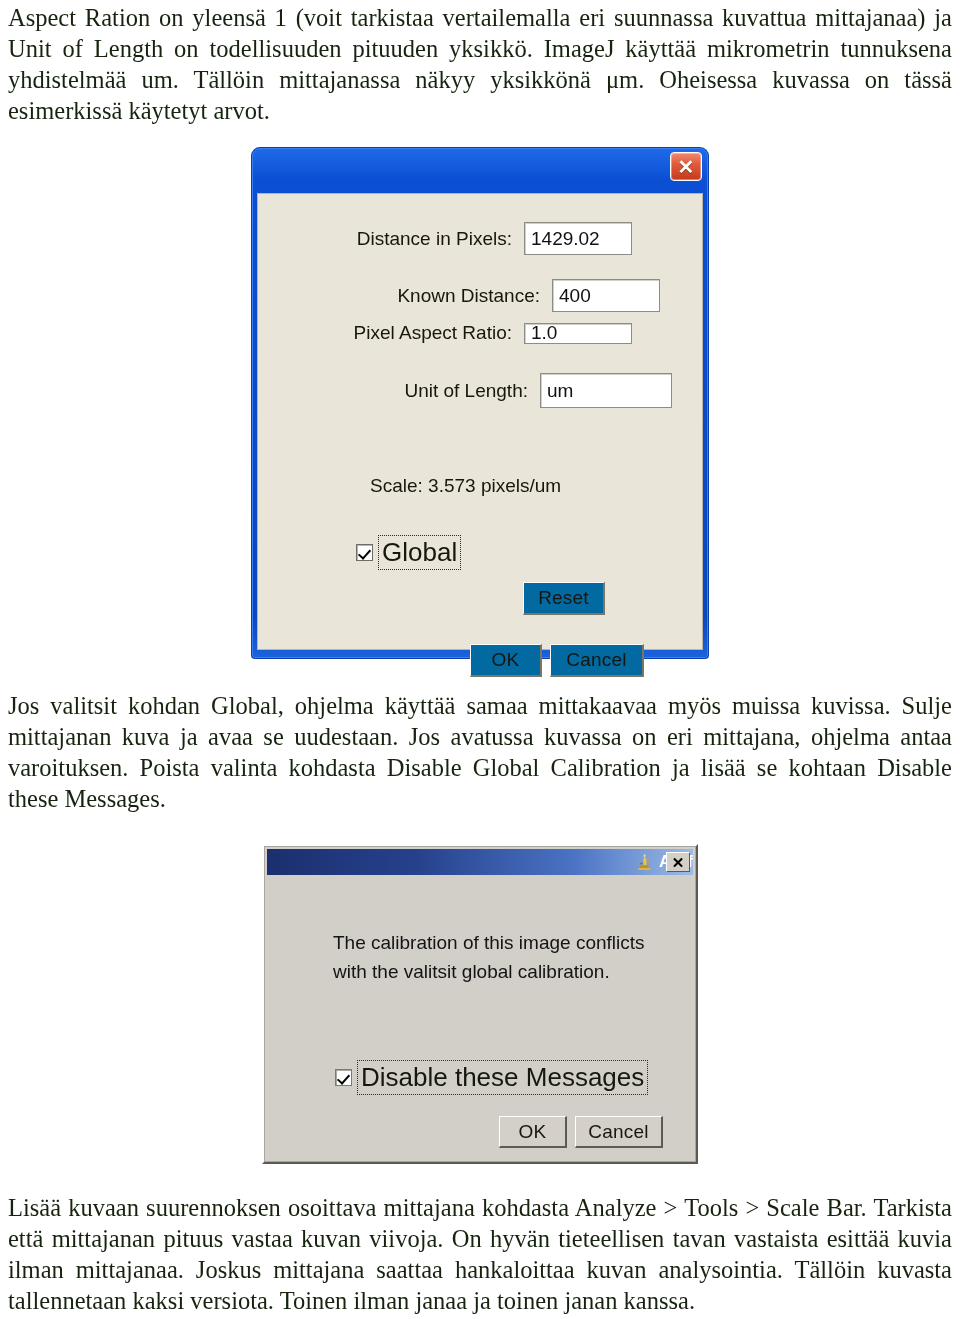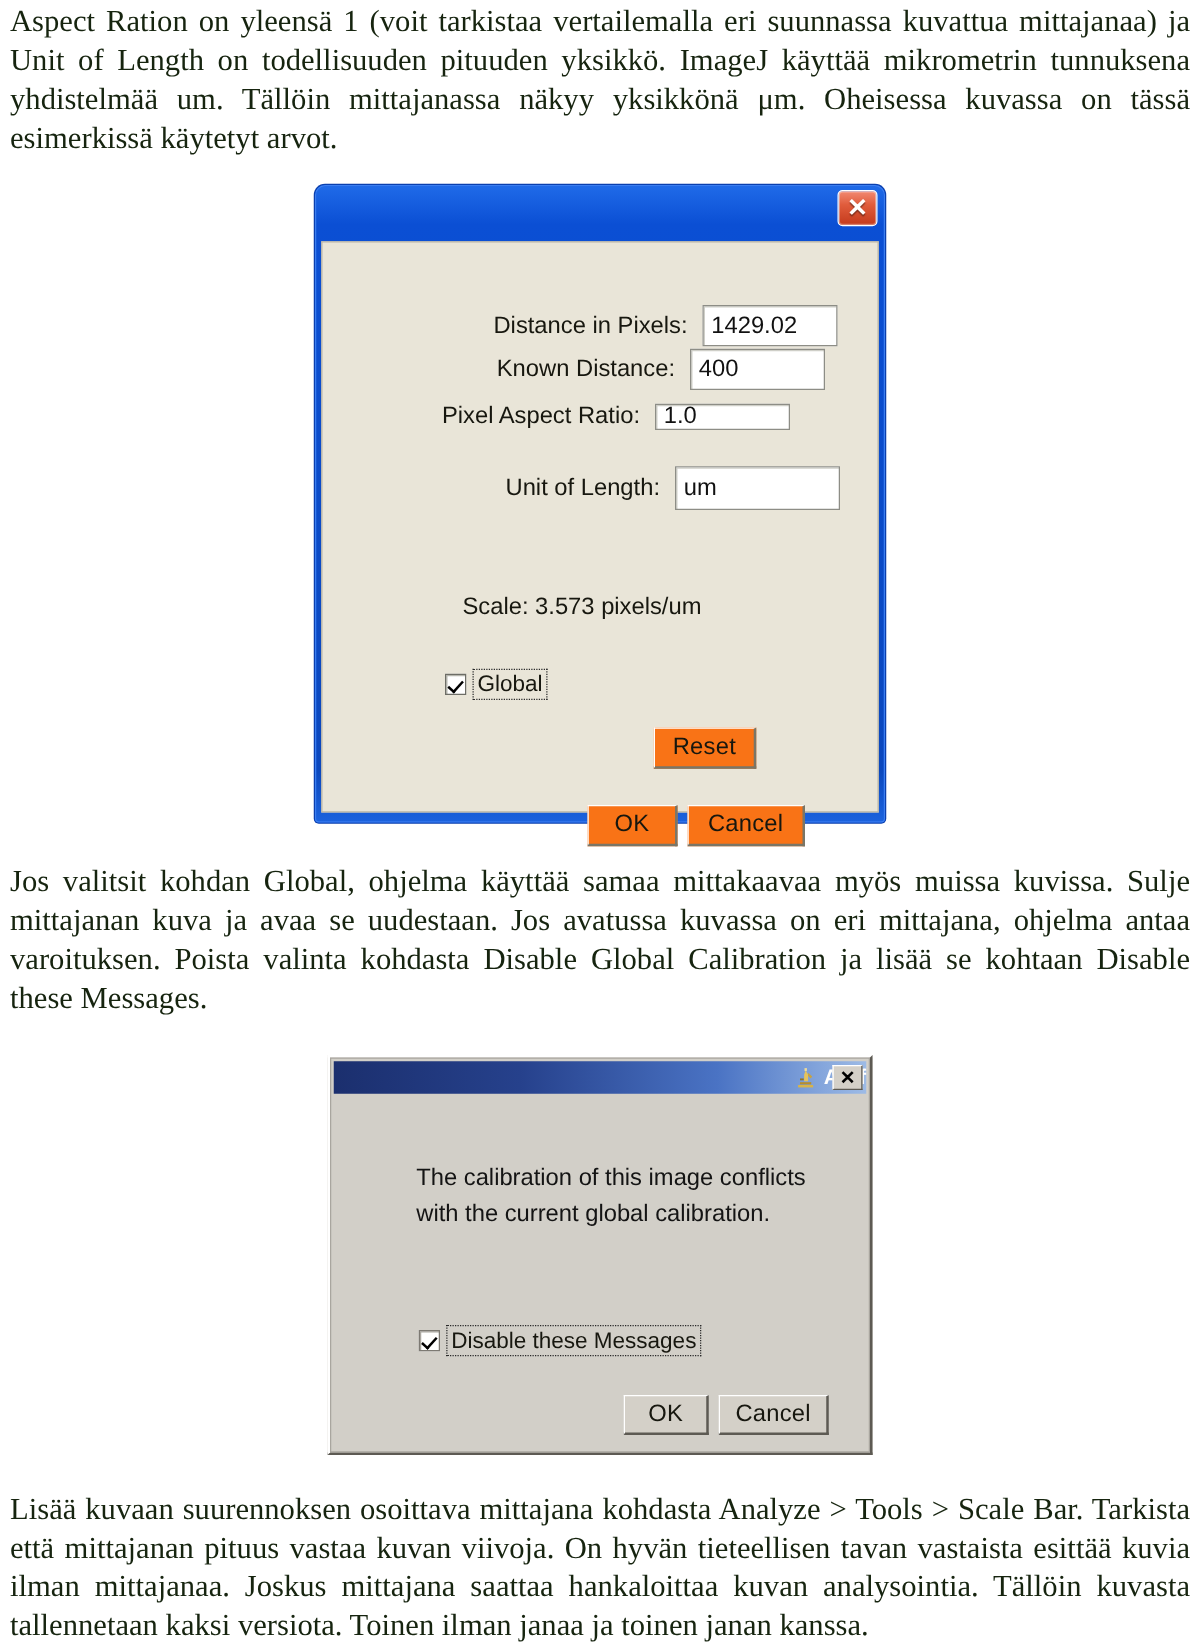--- a/index.html
+++ b/index.html
@@ -157,36 +157,36 @@
     content: "";
     position: absolute;
     left: 4px; top: 2px;
     width: 5px; height: 10px;
     border: solid #000;
     border-width: 0 2.4px 2.4px 0;
     transform: rotate(42deg);
   }
   .cb-label {
     font-family: "Liberation Sans", sans-serif;
-    font-size: 18px;
+    font-size: 26px;
     color: #17170f;
     margin-left: 5px;
     padding: 1px 3px 1px 3px;
     white-space: nowrap;
   }
   .cb-label.focused {
     border: 1px dotted #2a2a2a;
   }
 
   .win-btn {
     position: absolute;
     font-family: "Liberation Sans", sans-serif;
     font-size: 19px;
     color: #17170f;
-    background: #f97316;
+    background: #0369a1;
     border-top: 1px solid #ffffff;
     border-left: 1px solid #ffffff;
     border-right: 2px solid #7a7667;
     border-bottom: 2px solid #7a7667;
     box-sizing: border-box;
     display: flex;
     align-items: center;
     justify-content: center;
     letter-spacing: 0.2px;
   }
@@ -287,21 +287,21 @@
 <div class="window" id="setscale-dialog">
   <div class="outer-frame"></div>
 
 
   <div class="close-btn">
     <span class="close-glyph">✕</span>
   </div>
 
   <div class="client">
 
-    <div class="field-row" style="left:0; top:50px; width:100%;padding-left:38px;">
+    <div class="field-row" style="left:0; top:28px; width:100%;">
       <span class="field-label" style="width:254px; display:inline-block;">Distance in Pixels:</span>
       <span class="field-input" style="margin-left:12px; width:108px; height:33px;">1429.02</span>
     </div>
 
     <div class="field-row" style="left:0; top:85px; width:100%;">
       <span class="field-label" style="width:254px; display:inline-block;margin-left:28px;">Known Distance:</span>
       <span class="field-input" style="margin-left:12px; width:108px; height:33px;">400</span>
     </div>
 
     <div class="field-row" style="left:0; top:128px; width:100%;">
@@ -348,21 +348,21 @@
       </svg>
     </span>
     <span class="title-text">A.tif</span>
     <div class="close-btn">
       <span class="close-glyph">✕</span>
     </div>
   </div>
 
   <div class="client">
     <div class="msg-line" style="left:66px; top:56px;">The calibration of this image conflicts</div>
-    <div class="msg-line" style="left:66px; top:85px;">with the current global calibration.</div>
+    <div class="msg-line" style="left:66px; top:85px;">with the valitsit global calibration.</div>
 
 
     <div class="cb-row" style="left:68px; top:184px;">
       <span class="cbox checked"></span>
       <span class="cb-label focused">Disable these Messages</span>
     </div>
 
     <div class="win-btn" style="left:232px; top:240px; width:68px; height:32px;">OK</div>
     <div class="win-btn" style="left:308px; top:240px; width:88px; height:32px;">Cancel</div>
   </div>

